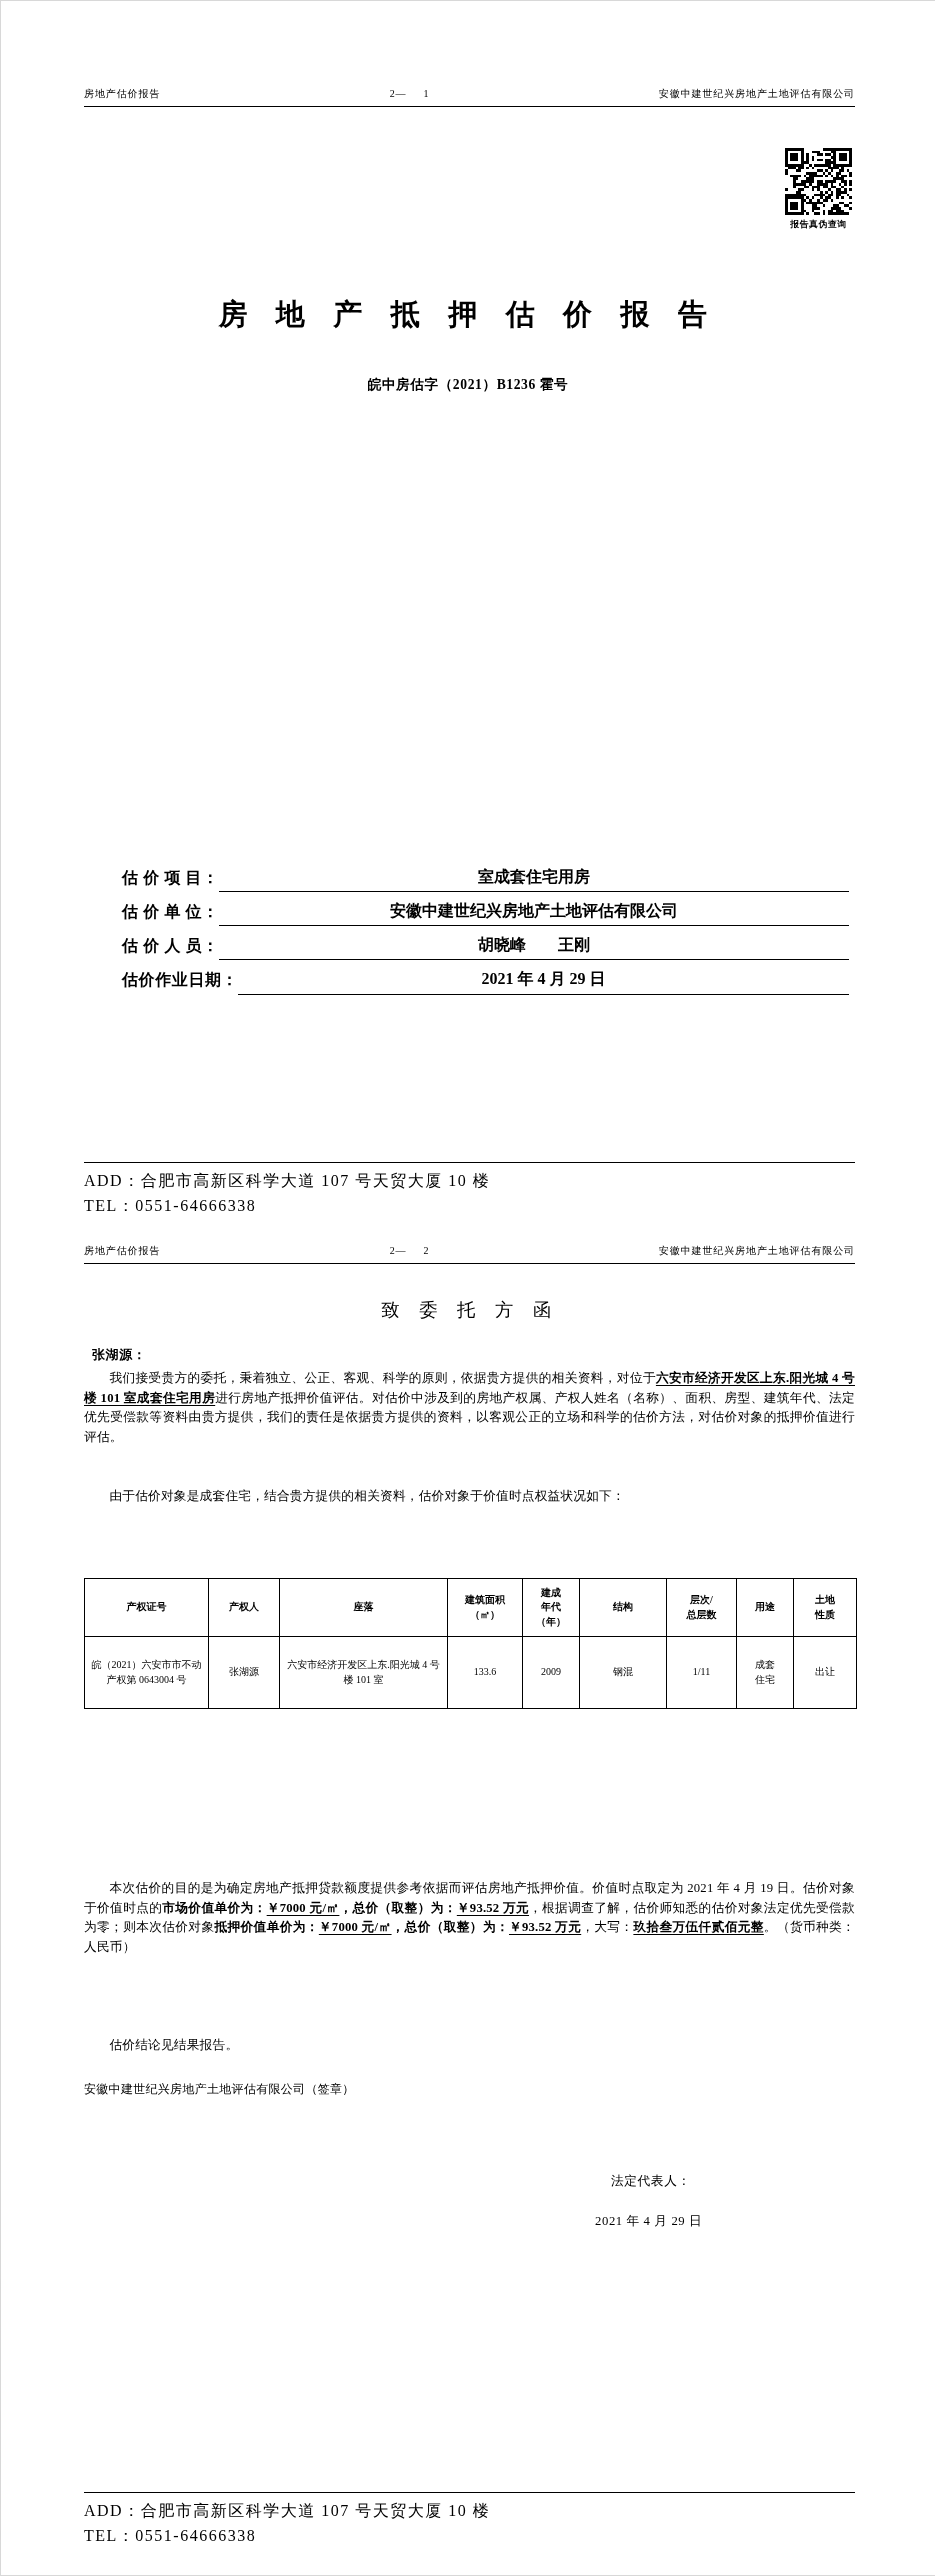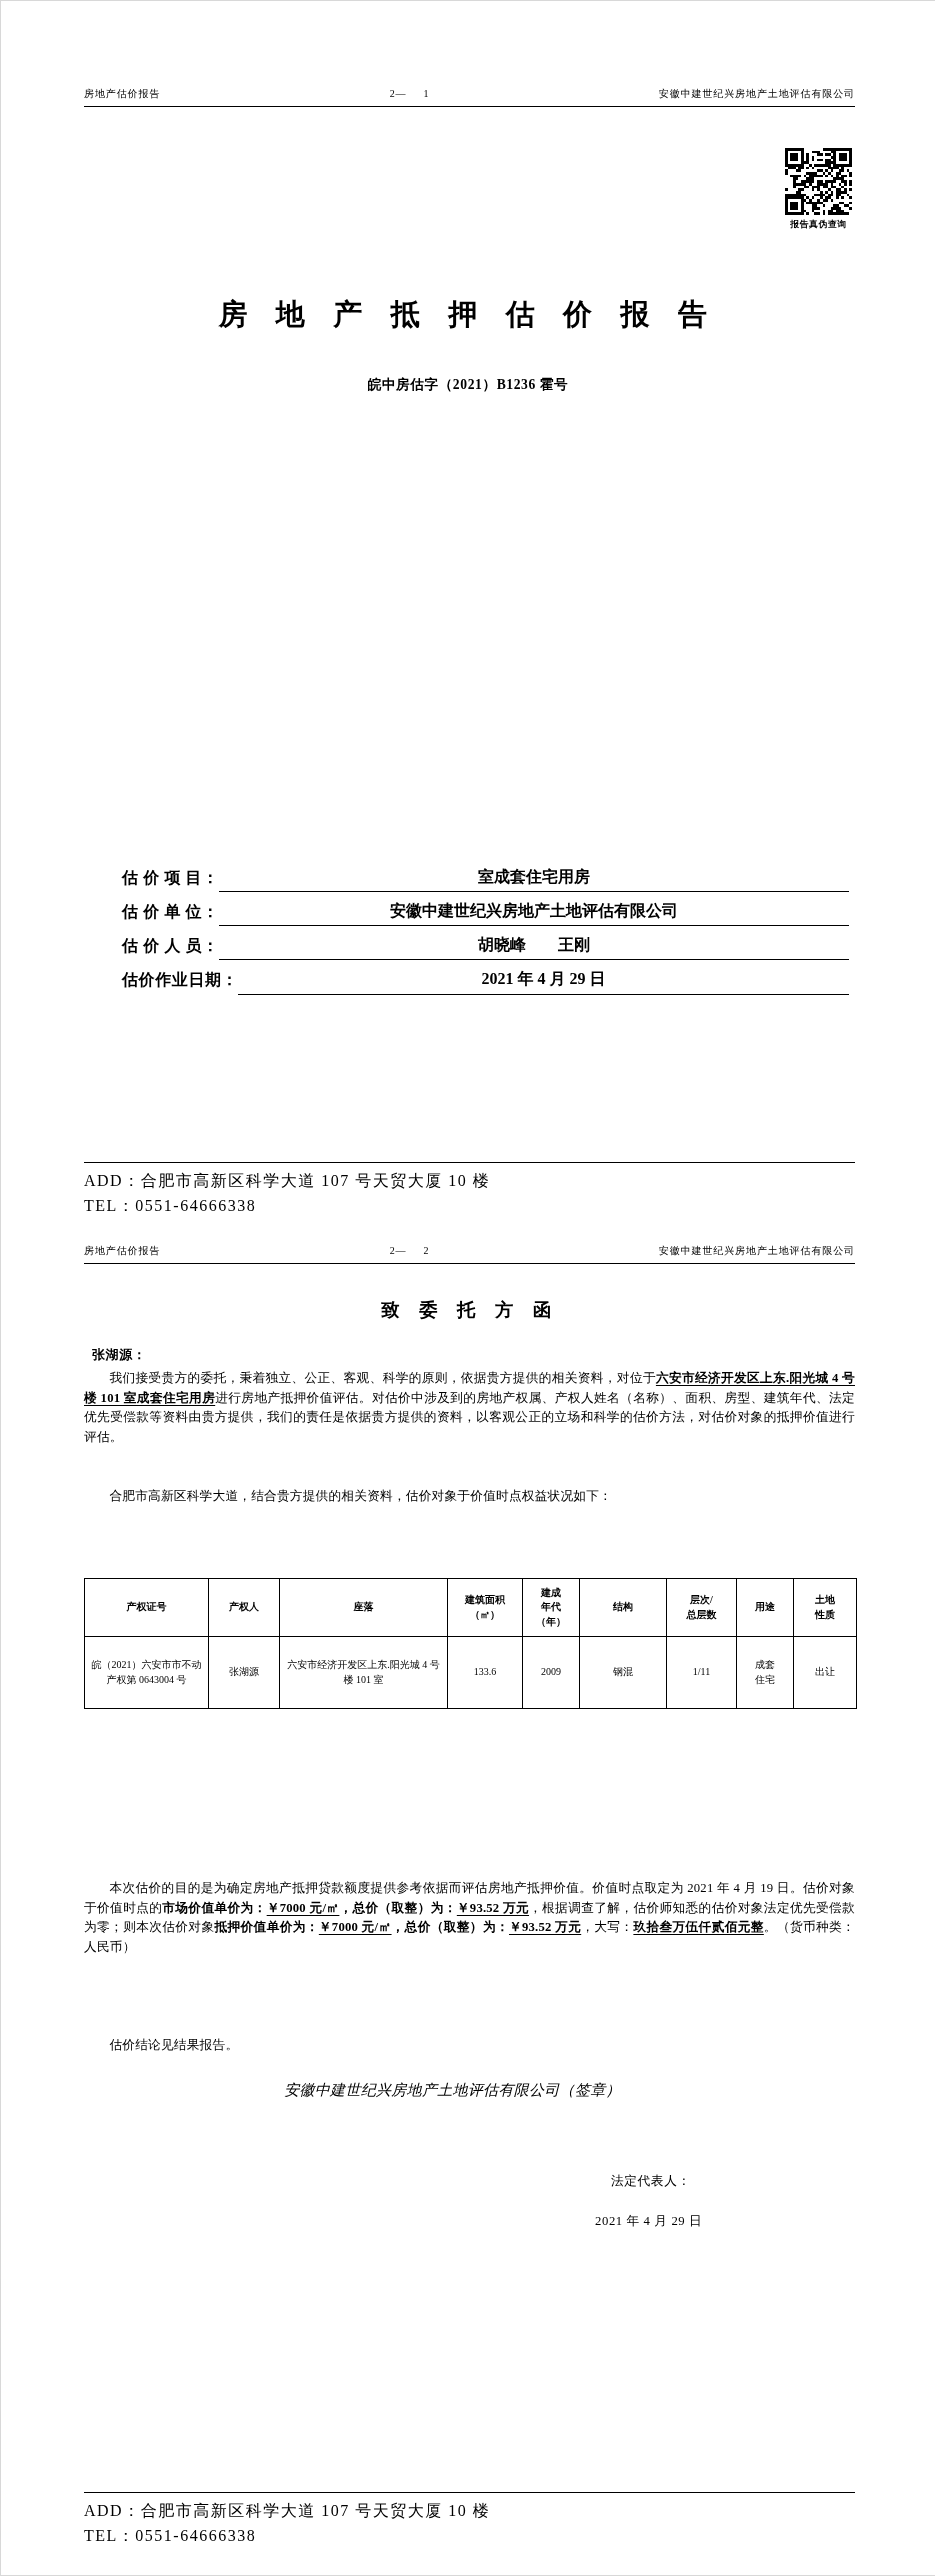--- a/index.html
+++ b/index.html
@@ -57,40 +57,40 @@
     flex: 1; text-align: center; border-bottom: 1.2px solid #000;
     padding-bottom: 3.5px; white-space: pre; line-height: 1.3; min-height: 25px;
   }
   .field-stack { flex: 1; display: flex; flex-direction: column; }
   .field-stack .field-line { flex: none; }
   .field-stack .field-line + .field-line { margin-top: 7.7px; }
 
   
   .letter-title {
     left: 0; width: 100%; text-align: center;
-    font-size: 18.3px; font-weight: 700; letter-spacing: 3.5px; white-space: pre;
+    font-size: 18.3px; font-weight: 400; letter-spacing: 3.5px; white-space: pre;
   }
   .salutation { left: 83px; font-size: 13px; font-weight: 700; letter-spacing: 0.6px; }
   .para {
     left: 83px; width: 771px;
     font-size: 12.7px; line-height: 19.5px; text-align: justify; text-indent: 2em;
     letter-spacing: 0.2px;
   }
   .b { font-weight: 700; }
   .u { text-decoration: underline; text-underline-offset: 2.9px; }
 
   
   .rights-table { left: 83px; width: 771px; border-collapse: collapse; font-size: 10px; text-align: center; table-layout: fixed; }
   .rights-table th, .rights-table td {
     border: 0.6px solid #000; padding: 2.9px 2.4px; vertical-align: middle; white-space: pre-line; line-height: 1.45;
   }
   .rights-table th { font-weight: 700; height: 58px; }
   .rights-table td { height: 72px; }
 
-  .sig-company { left: 83px; width: 771px; text-align: center; padding-right: 34px; font-size: 15px; letter-spacing: 0.3px; font-style: italic; }
+  .sig-company { left: 83px; width: 771px; text-align: left; padding-right: 34px; font-size: 12px; letter-spacing: 0.3px; }
   .sig-line { font-size: 12.7px; letter-spacing: 0.6px; white-space: pre; margin-top: 48px; }
 </style>
 </head>
 <body>
 
 <div class="sheet">
 
   <div class="page-section" style="top:0; height:1238px;">
 
     <div class="abs doc-header" style="top:86px;">
@@ -475,21 +475,21 @@
       <span class="hc">2—     2</span>
       <span>安徽中建世纪兴房地产土地评估有限公司</span>
     </div>
 
     <div class="abs letter-title" style="top:58px;">致  委  托  方  函</div>
 
     <div class="abs salutation" style="top:107px;margin-left:8px;">张湖源：</div>
 
     <div class="abs para" style="top:130px;"><span>我们接受贵方的委托，秉着独立、公正、客观、科学的原则，依据贵方提供的相关资料，对位于</span><span class="b u">六安市经济开发区上东.阳光城 4 号楼 101 室成套住宅用房</span><span>进行房地产抵押价值评估。对估价中涉及到的房地产权属、产权人姓名（名称）、面积、房型、建筑年代、法定优先受偿款等资料由贵方提供，我们的责任是依据贵方提供的资料，以客观公正的立场和科学的估价方法，对估价对象的抵押价值进行评估。</span></div>
 
-    <div class="abs para" style="top:248px;">合肥市高新区科学大道，结合贵方提供的相关资料，估价对象于价值时点权益状况如下：</div>
+    <div class="abs para" style="top:248px;">由于估价对象是成套住宅，结合贵方提供的相关资料，估价对象于价值时点权益状况如下：</div>
 
     <table class="abs rights-table" style="top:339px;">
       <colgroup>
         <col style="width:124px">
           <col style="width:71px">
           <col style="width:168px">
         <col style="width:75px">
           <col style="width:57px">
           <col style="width:87px">
         <col style="width:70px">

